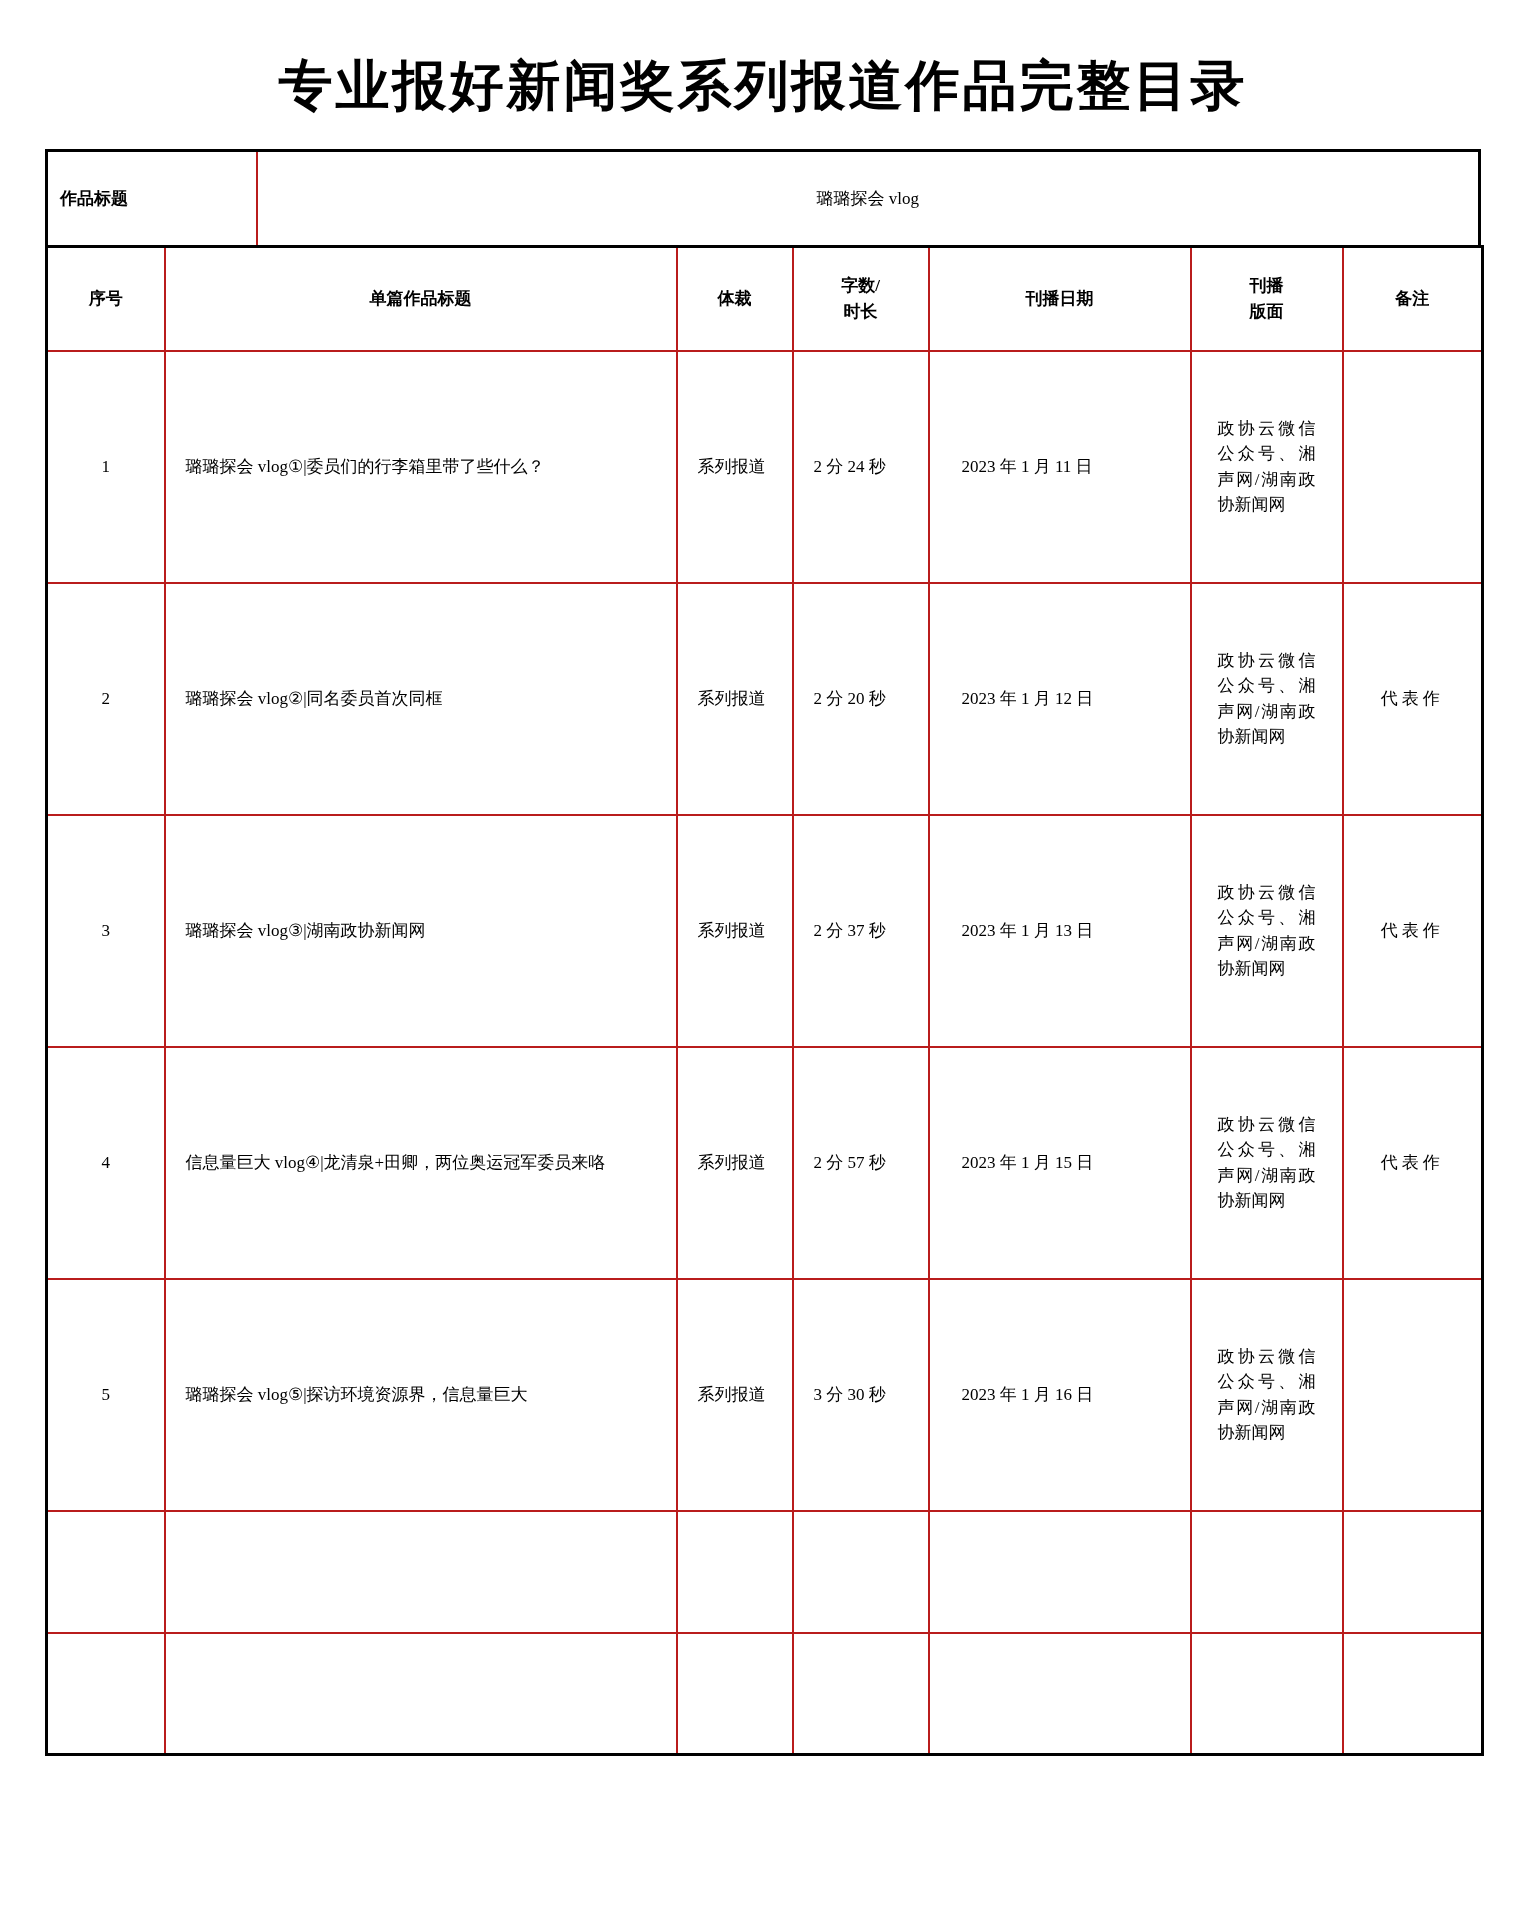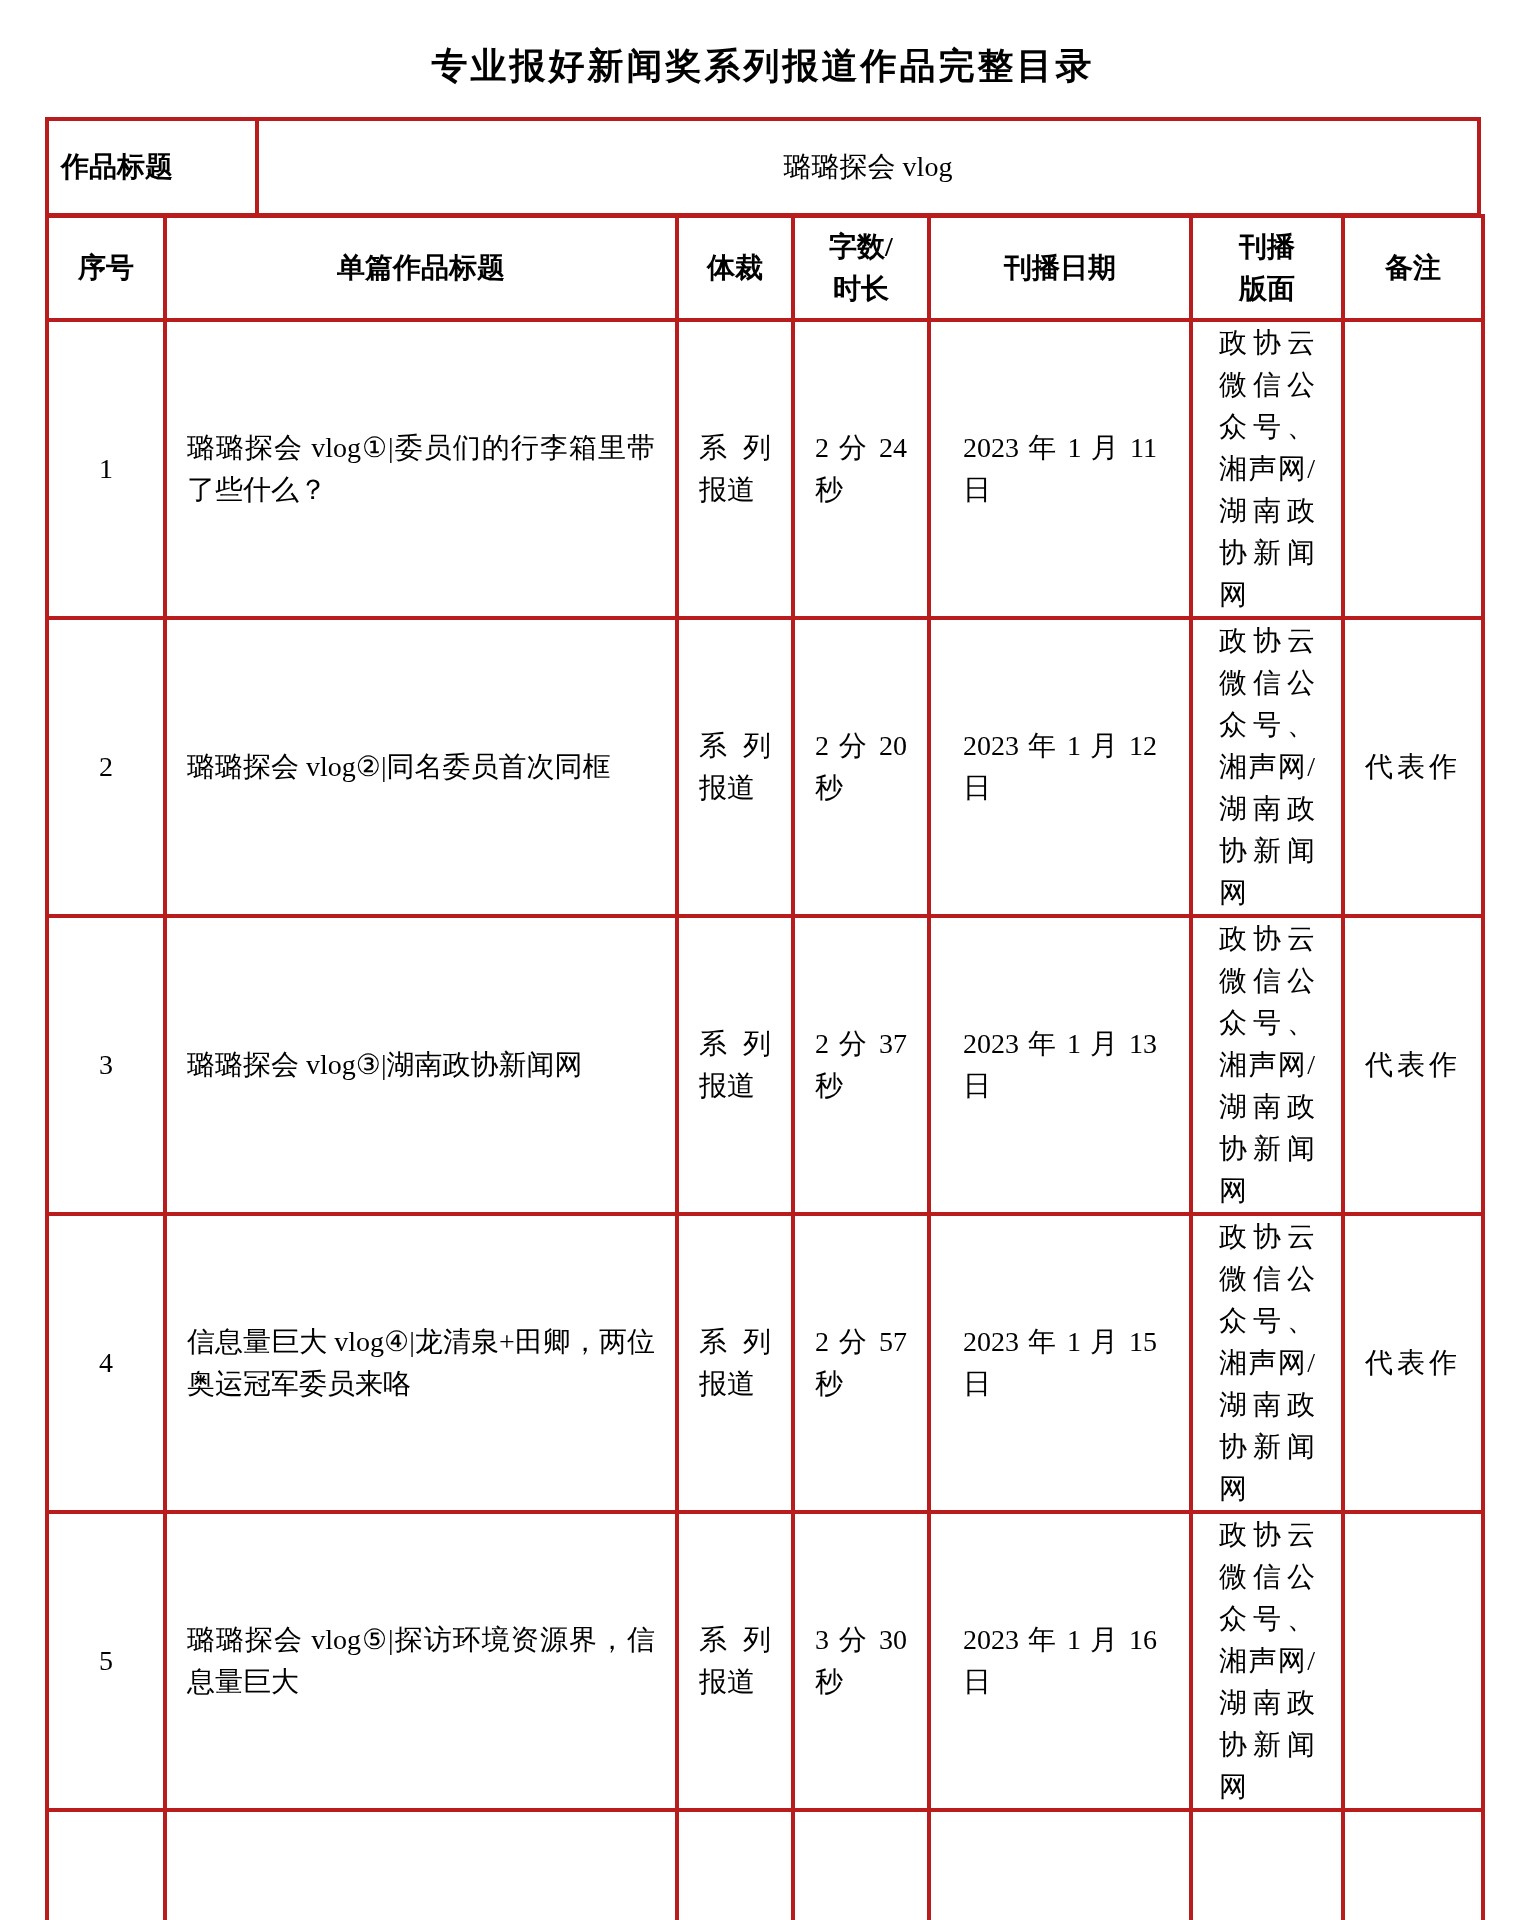--- a/index.html
+++ b/index.html
@@ -10,34 +10,34 @@
     font-family: "Liberation Serif", "DejaVu Serif", serif;
   }
   .page {
     width: 1526px;
     height: 1920px;
     padding: 20px 45px 0 45px;
     position: relative;
   }
   .doc-title {
     text-align: center;
-    font-size: 36px;
+    font-size: 54px;
     font-weight: bold;
     letter-spacing: 3px;
-    margin: 22px 0 26px 0;
+    margin: 30px 0 26px 0;
   }
   table.doc {
     border-collapse: collapse;
     table-layout: fixed;
     width: 1436px;
   }
   table.doc td {
-    border: 4px solid #b91c1c;
+    border: 2px solid #b91c1c;
     vertical-align: middle;
-    font-size: 28px;
+    font-size: 17px;
     line-height: 1.5;
     overflow: hidden;
   }
   table.title-table { border: 3px solid #000; }
   table.main-table { border: 3px solid #000; margin-top: -3px; }
 
   
   .wt-row { height: 96px; }
   .wt-label {
     width: 210px;

